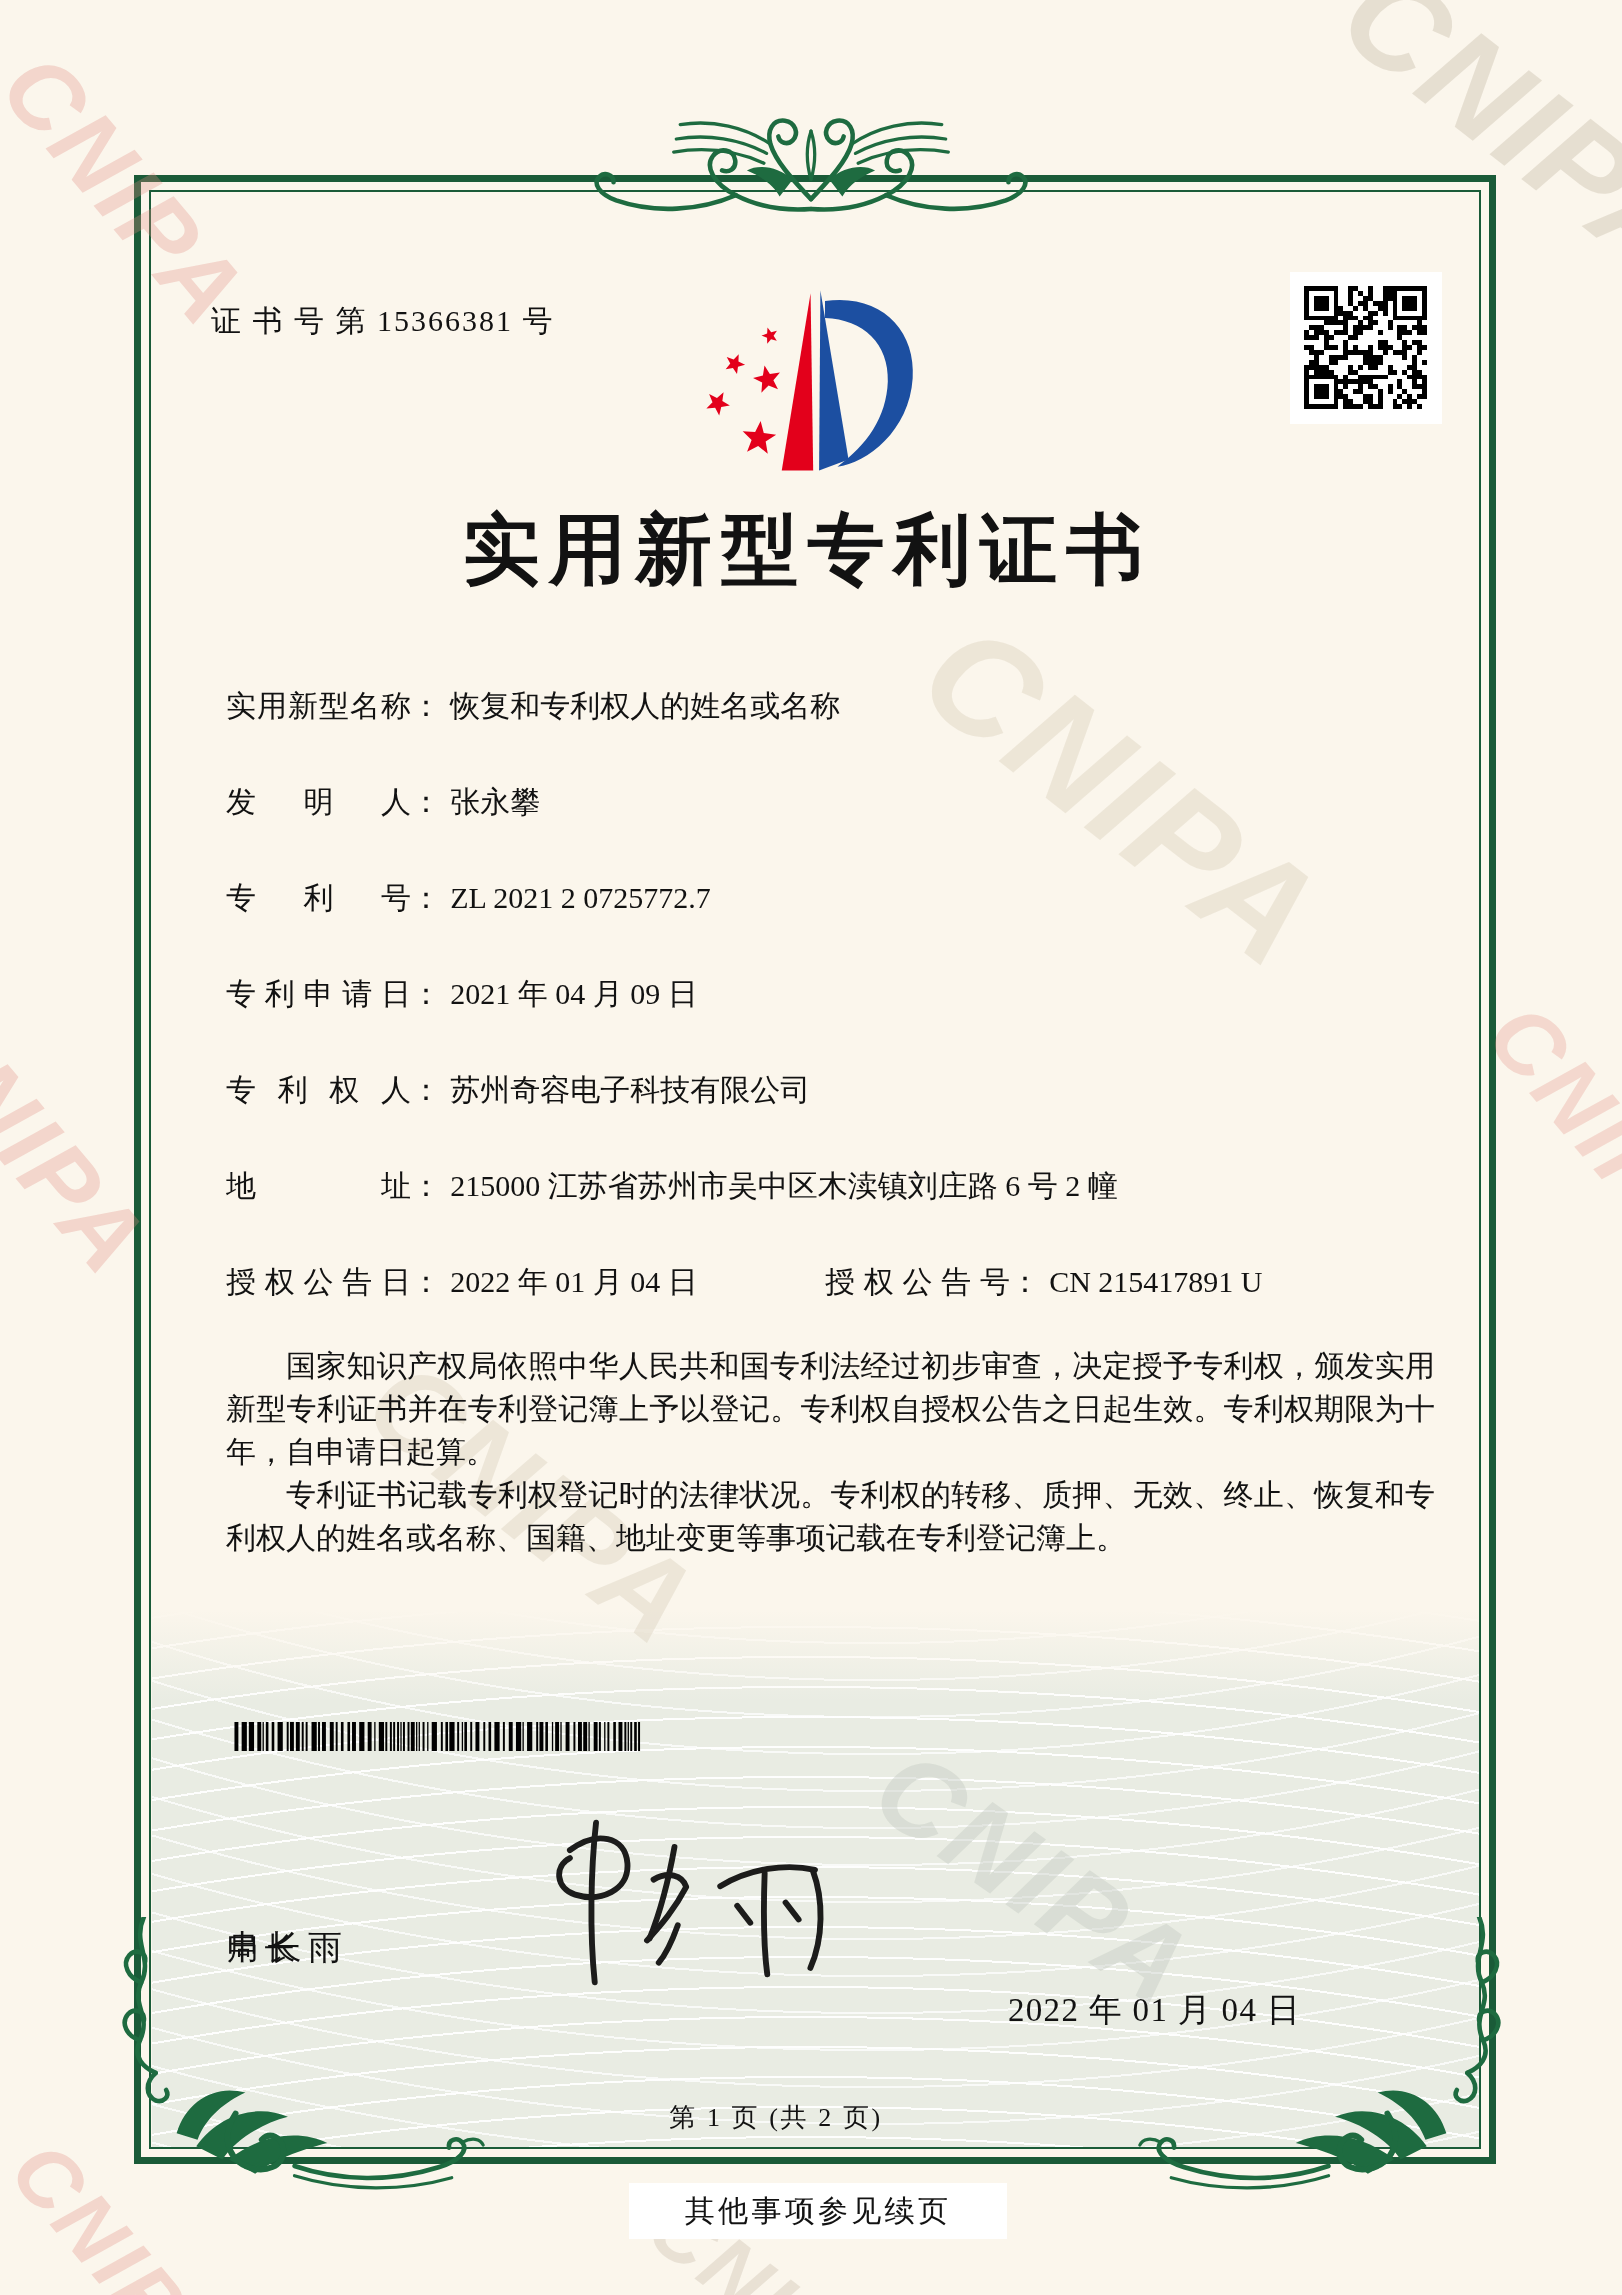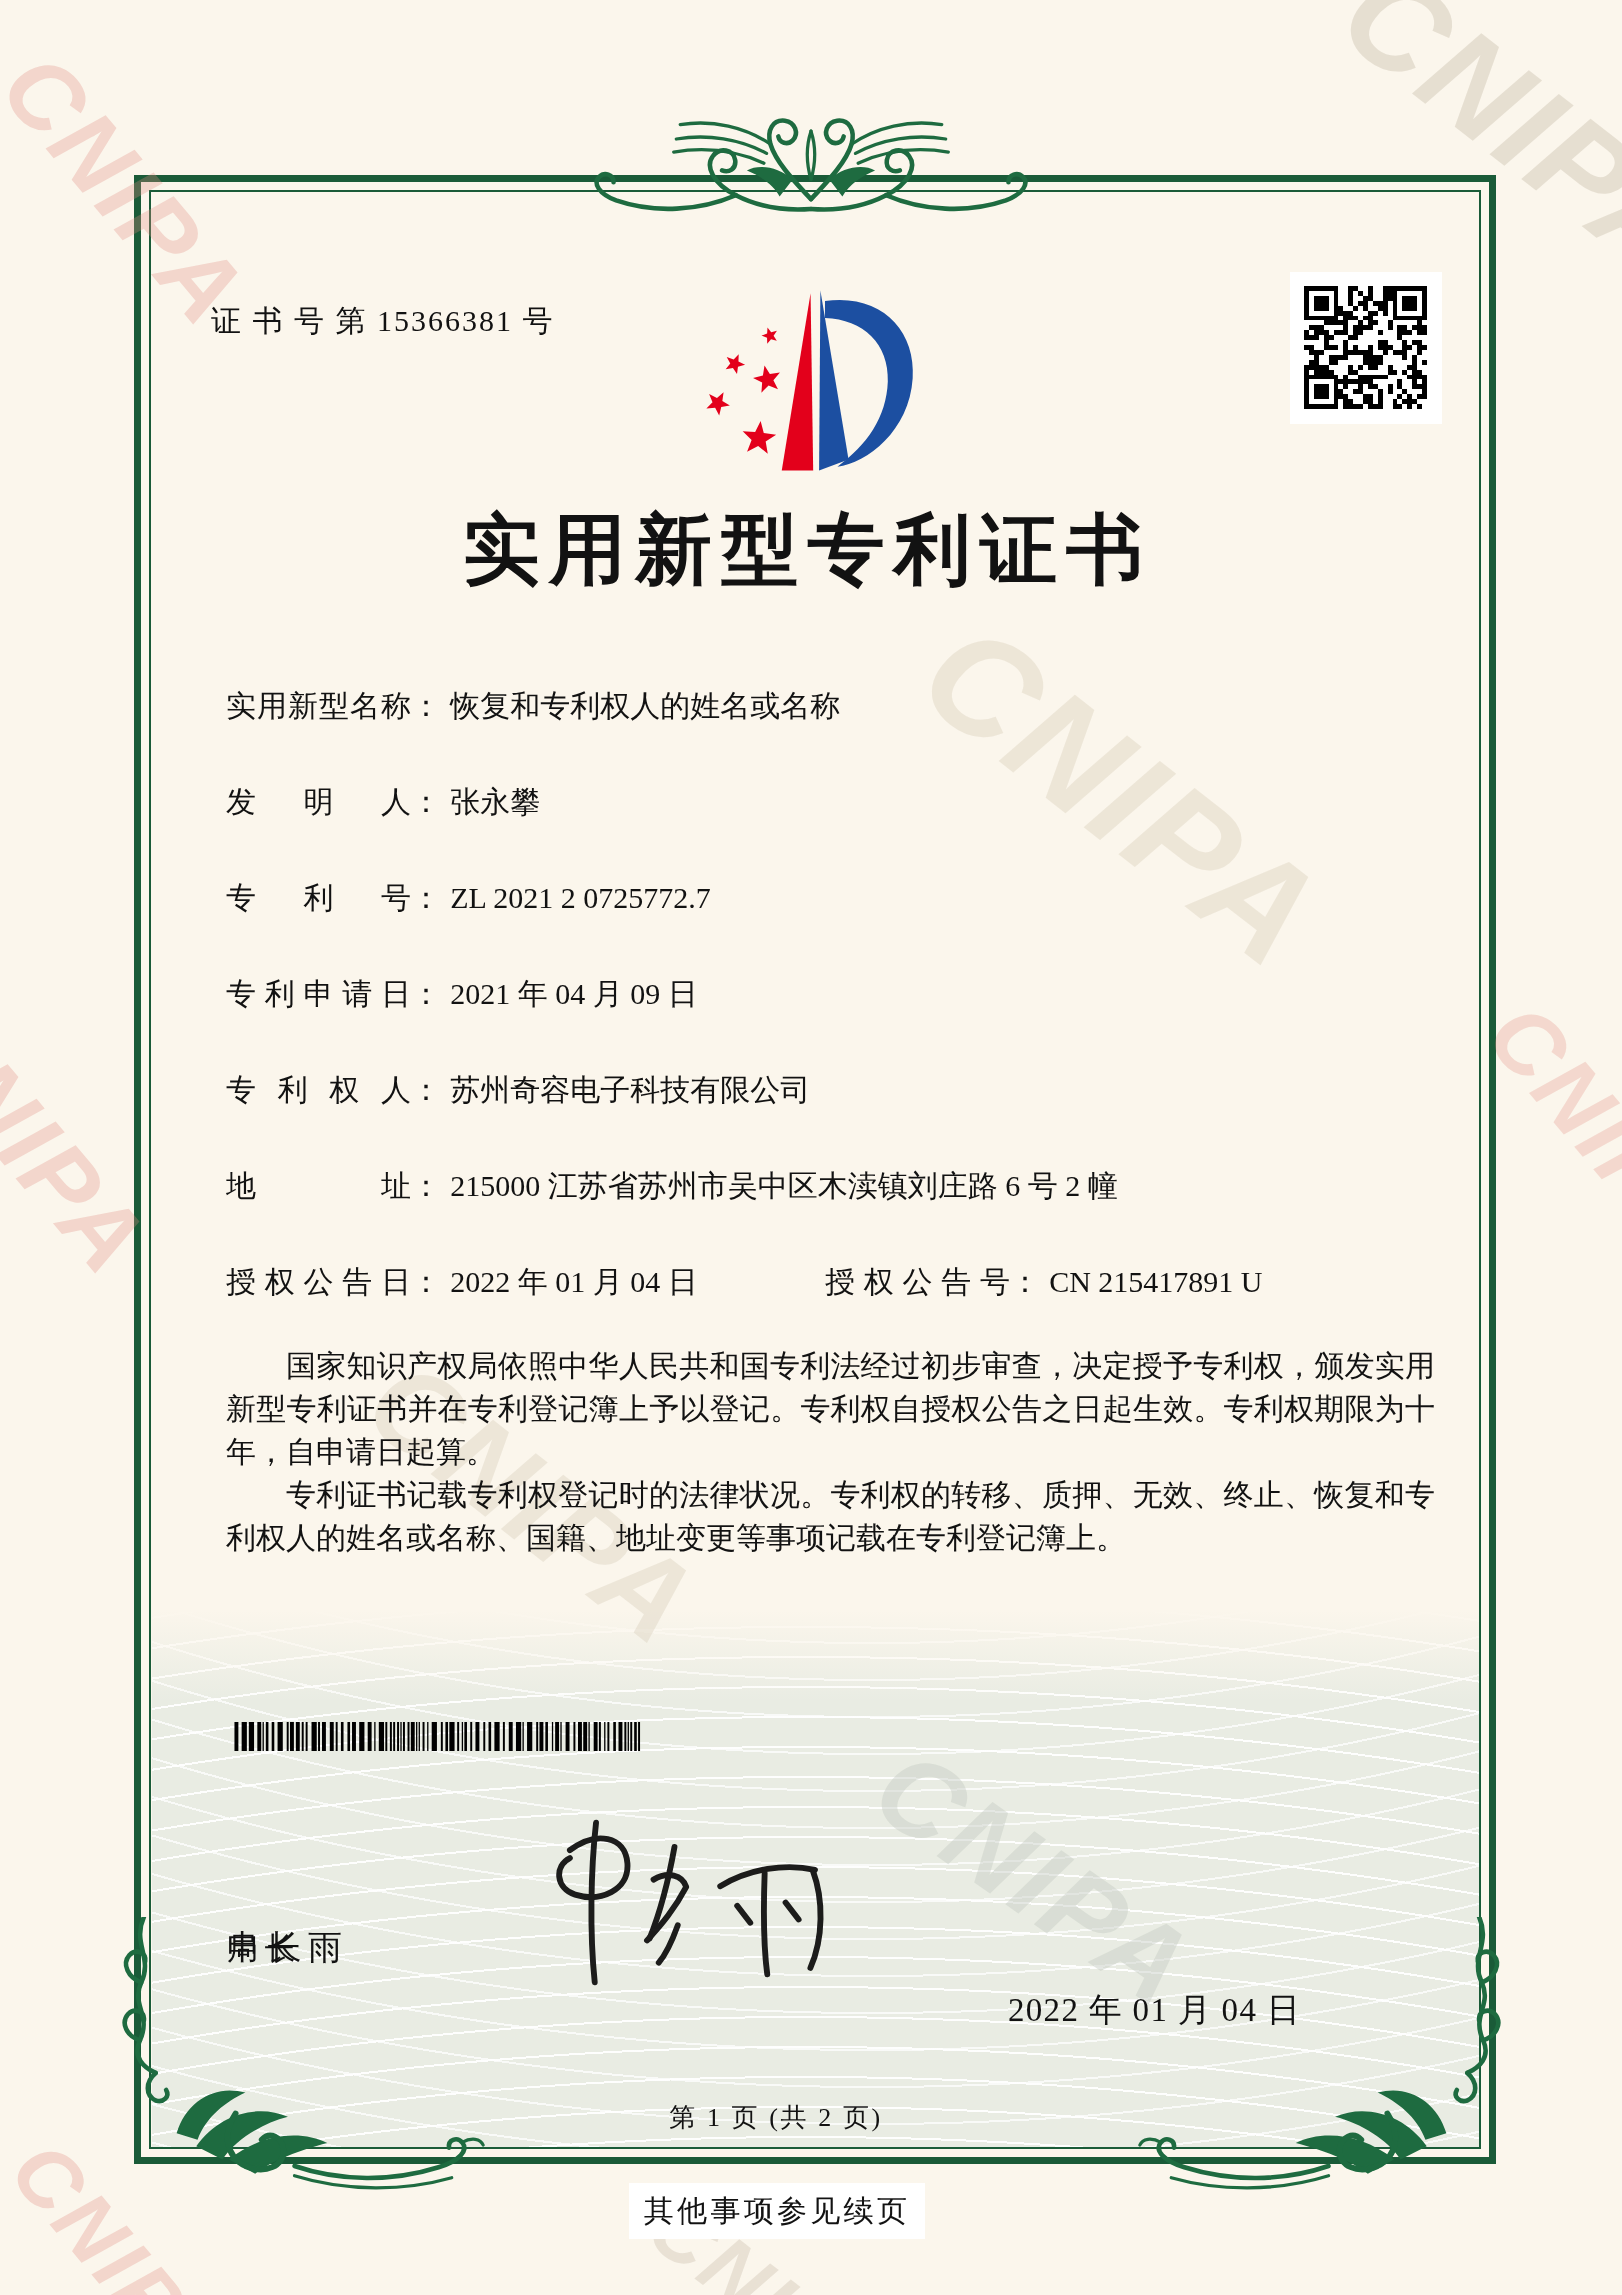--- a/index.html
+++ b/index.html
@@ -57,21 +57,21 @@
     font-size:30px; line-height:43px; text-align:justify;margin-top:8px;
   }
   .body-text p{margin:0; text-indent:60px;}
   .barcode{position:absolute; left:234px; top:1722px;}
   .signer-role{position:absolute; left:227px; top:1928px; font-size:31px; letter-spacing:6.5px;}
   .signer-name{position:absolute; left:227px; top:1925px; font-size:34px; letter-spacing:6.5px;}
   .signature{position:absolute; left:478px; top:1811px;}
   .issue-date{position:absolute; left:1008px; top:1988px; font-size:33px; letter-spacing:1.3px;}
   .page-info{position:absolute; left:95px; top:2100px; width:1362px; text-align:center; font-size:26px; letter-spacing:2.6px;}
   .note-box{
-    position:absolute; left:629px; top:2183px; width:296px; height:56px; background:#ffffff;
+    position:absolute; left:629px; top:2183px; width:378px; height:56px; background:#ffffff;
     display:flex; align-items:center; justify-content:center; z-index:6;
     font-size:30px; letter-spacing:3.3px;
   }
 </style>
 </head>
 <body>
 
 <div class="page">
 
   <div class="waves"></div>

